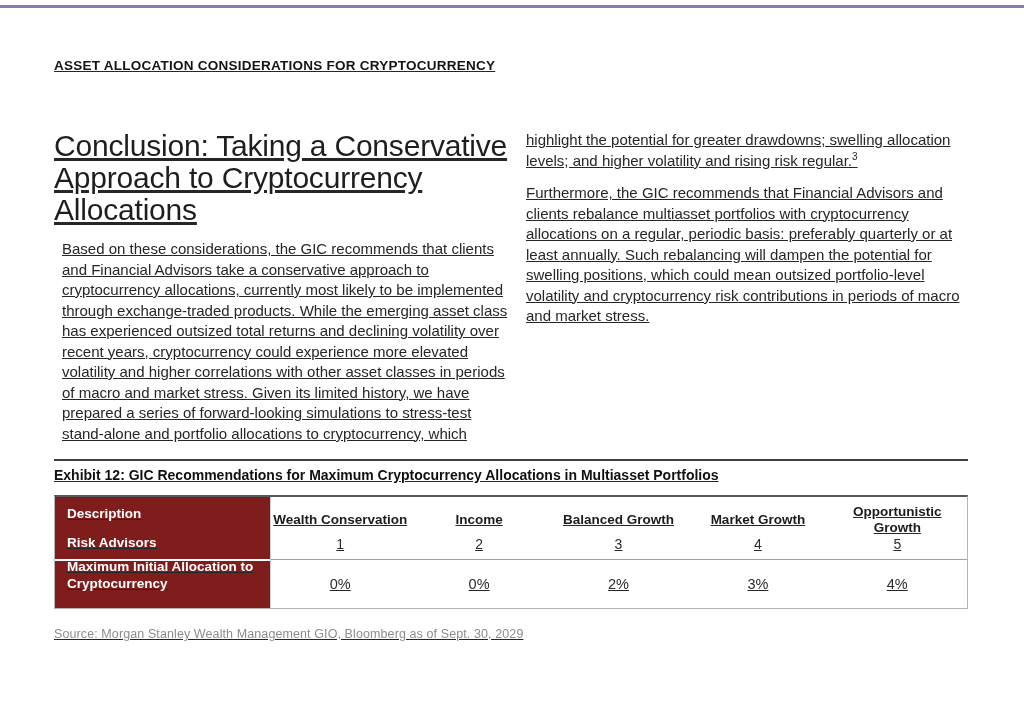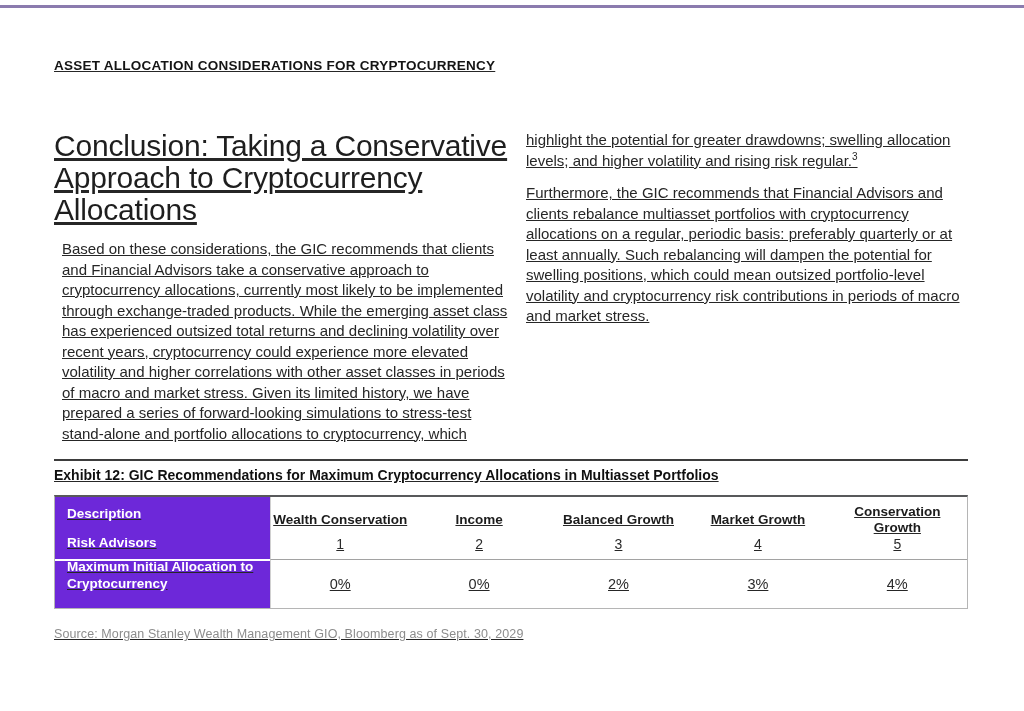--- a/index.html
+++ b/index.html
@@ -37,21 +37,21 @@
     margin-top:6px; font-size:14px; font-weight:700; color:#101010;
   }
 
   .alloc-table {
     margin-top:12px;
     border:1px solid #b5b5b5;
     border-top:2px solid #58595b;
   }
   .t-grid { display:grid; grid-template-columns:215px 1fr 1fr 1fr 1fr 1fr; }
 
-  .blue { background:#6d28d9; color:#ffffff; font-weight:700; font-size:13.5px; }
+  .blue { background:#7f1d1d; color:#ffffff; font-weight:700; font-size:13.5px; }
 
   .label-head {
     height:62px; box-sizing:border-box;
     display:flex; flex-direction:column; justify-content:space-between;
     padding:9px 10px 9px 12px;
   }
   .col-head {
     height:62px; box-sizing:border-box;
     display:flex; flex-direction:column; justify-content:space-between;
     padding:7px 2px 7px; text-align:center;
@@ -126,21 +126,21 @@
       </div>
       <div class="col-head">
         <div class="col-name">Balanced Growth</div>
         <div class="col-num">3</div>
       </div>
       <div class="col-head">
         <div class="col-name">Market Growth</div>
         <div class="col-num">4</div>
       </div>
       <div class="col-head">
-        <div class="col-name">Conservation Growth</div>
+        <div class="col-name">Opportunistic Growth</div>
         <div class="col-num">5</div>
       </div>
 
       <div class="blue label-max">Maximum Initial Allocation to Cryptocurrency</div>
       <div class="val sep">0%</div>
       <div class="val">0%</div>
       <div class="val">2%</div>
       <div class="val">3%</div>
       <div class="val">4%</div>
 

